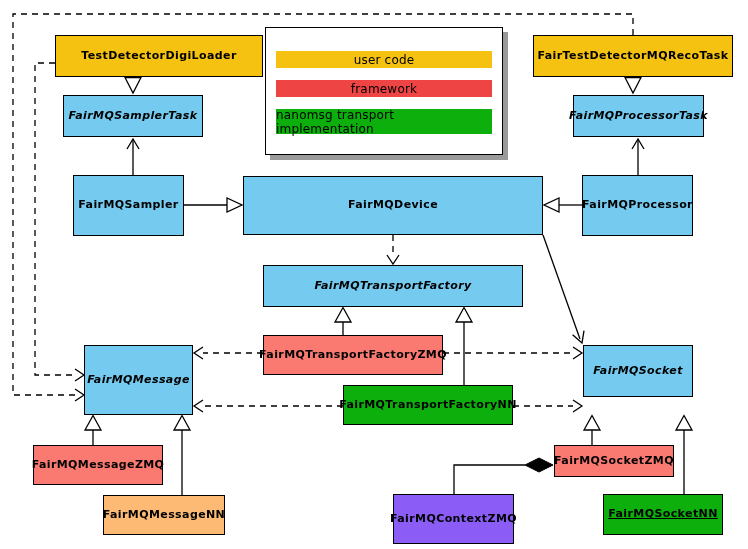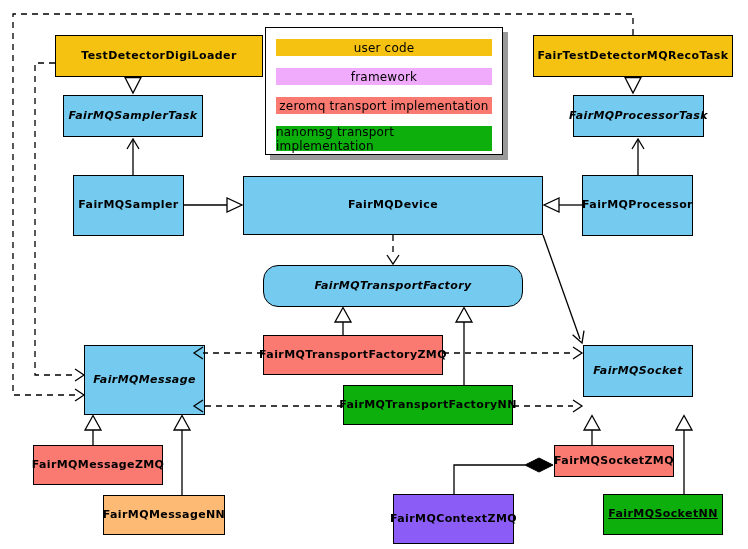--- a/index.html
+++ b/index.html
@@ -11,21 +11,21 @@
     position:absolute;box-sizing:border-box;border:1.5px solid #000;
     display:flex;align-items:center;justify-content:center;text-align:center;
     font-weight:bold;font-size:11px;letter-spacing:.4px;color:#000;line-height:1.1;
   }
   .abstract{font-style:italic;}
   .legend{
     position:absolute;left:265px;top:27px;width:238px;height:128px;
     box-sizing:border-box;border:1.5px solid #000;background:#fff;
     box-shadow:5px 5px 0 #9a9a9a;
     display:flex;flex-direction:column;justify-content:flex-start;
-    padding:11px 10px;gap:12px;
+    padding:23px 10px;gap:12px;
   }
   .legend-bar{
     height:25px;flex:0 0 17px;display:flex;align-items:center;justify-content:center;
     font-size:12px;color:#000;letter-spacing:.2px;
   }
   svg.wires{position:absolute;left:0;top:0;pointer-events:none;}
   svg.wires path,svg.wires polyline{fill:none;stroke:#000;stroke-width:1.3px;}
   svg.wires .dash{stroke-dasharray:6 5;}
   svg.wires .tri{fill:#fff;stroke:#000;stroke-width:1.3px;}
   svg.wires .diamond{fill:#000;stroke:#000;stroke-width:1px;}
@@ -52,32 +52,32 @@
   <div class="node" style="left: 73px; top: 175px; width: 111px; height: 61px; background: rgb(116, 202, 239);">
       <span>FairMQSampler</span>
     </div>
   <div class="node" style="left: 243px; top: 176px; width: 300px; height: 59px; background: rgb(116, 202, 239);">
       <span>FairMQDevice</span>
     </div>
   <div class="node" style="left: 582px; top: 175px; width: 111px; height: 61px; background: rgb(116, 202, 239);">
       <span>FairMQProcessor</span>
     </div>
 
-  <div class="node abstract" style="left: 263px; top: 265px; width: 260px; height: 42px; background: rgb(116, 202, 239); border-radius: 15px;">
+  <div class="node abstract" style="left: 263px; top: 265px; width: 260px; height: 42px; background: rgb(116, 202, 239);">
       <span>FairMQTransportFactory</span>
     </div>
 
   <div class="node" style="left: 263px; top: 335px; width: 180px; height: 40px; background: rgb(250, 122, 114);">
       <span>FairMQTransportFactoryZMQ</span>
     </div>
   <div class="node" style="left: 343px; top: 385px; width: 170px; height: 40px; background: rgb(12, 175, 12);">
       <span>FairMQTransportFactoryNN</span>
     </div>
 
-  <div class="node abstract" style="left: 84px; top: 345px; width: 121px; height: 70px; background: rgb(116, 202, 239);">
+  <div class="node abstract" style="left: 84px; top: 345px; width: 109px; height: 70px; background: rgb(116, 202, 239);">
       <span>FairMQMessage</span>
     </div>
   <div class="node abstract" style="left: 583px; top: 345px; width: 110px; height: 52px; background: rgb(116, 202, 239);">
       <span>FairMQSocket</span>
     </div>
 
   <div class="node" style="left: 33px; top: 445px; width: 130px; height: 40px; background: rgb(250, 122, 114);">
       <span>FairMQMessageZMQ</span>
     </div>
   <div class="node" style="left: 103px; top: 495px; width: 122px; height: 40px; background: #fdba74;">
@@ -88,22 +88,21 @@
     </div>
   <div class="node" style="left: 393px; top: 494px; width: 121px; height: 50px; background: #8b5cf6;">
       <span>FairMQContextZMQ</span>
     </div>
   <div class="node" style="left: 603px; top: 494px; width: 120px; height: 41px; background: rgb(12, 175, 12); text-decoration: underline;">
       <span>FairMQSocketNN</span>
     </div>
 
   <div class="legend">
     <div class="legend-bar" style="background: rgb(245, 194, 17);">user code</div>
-    <div class="legend-bar" style="background: #f0abfc;">framework</div>
-    <div class="legend-bar" style="background: rgb(250, 122, 114);">zeromq transport implementation</div>
+    <div class="legend-bar" style="background: #ef4444;">framework</div>
     <div class="legend-bar" style="background: rgb(12, 175, 12);">nanomsg transport implementation</div>
   </div>
 
   <svg class="wires" width="748" height="549" viewBox="0 0 748 549">
 
     <g>
       <path class="dash" d="M633 35 V14 H13 V395 H75"></path>
       <polyline points="75,389 84,395 75,401"></polyline>
     </g>
     <g>

